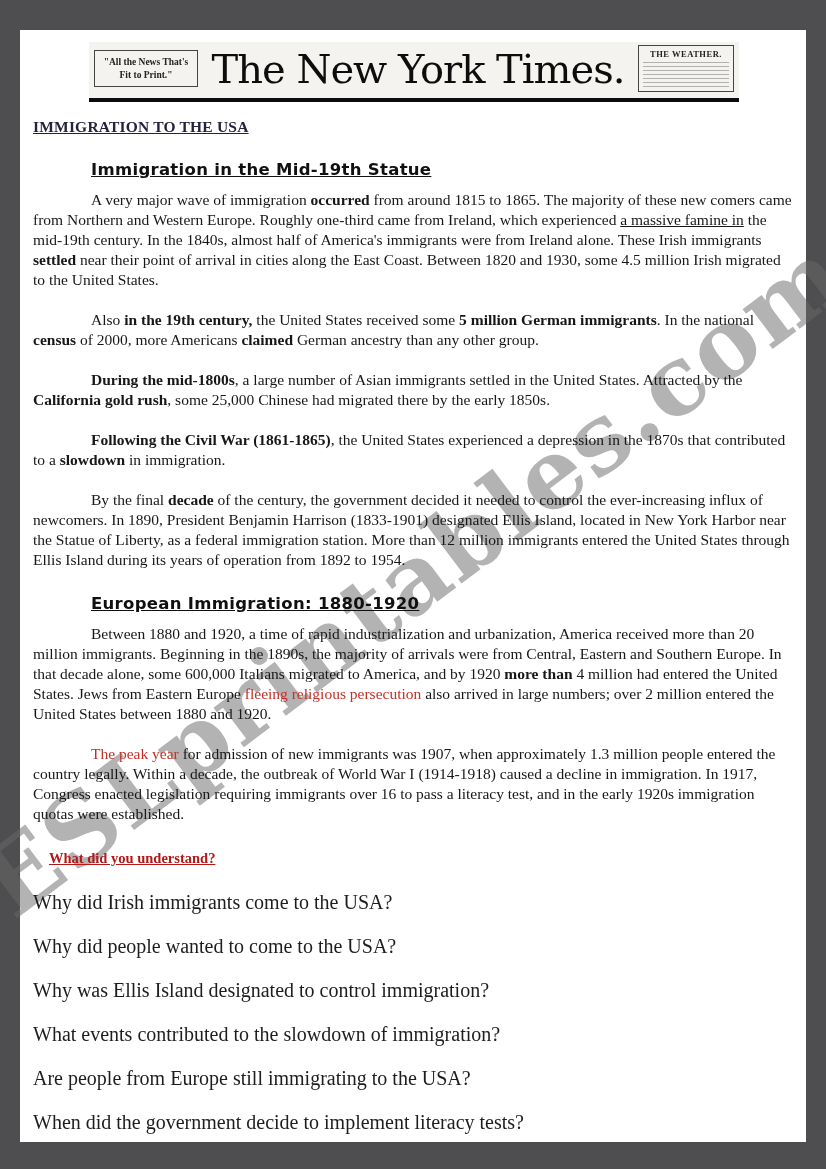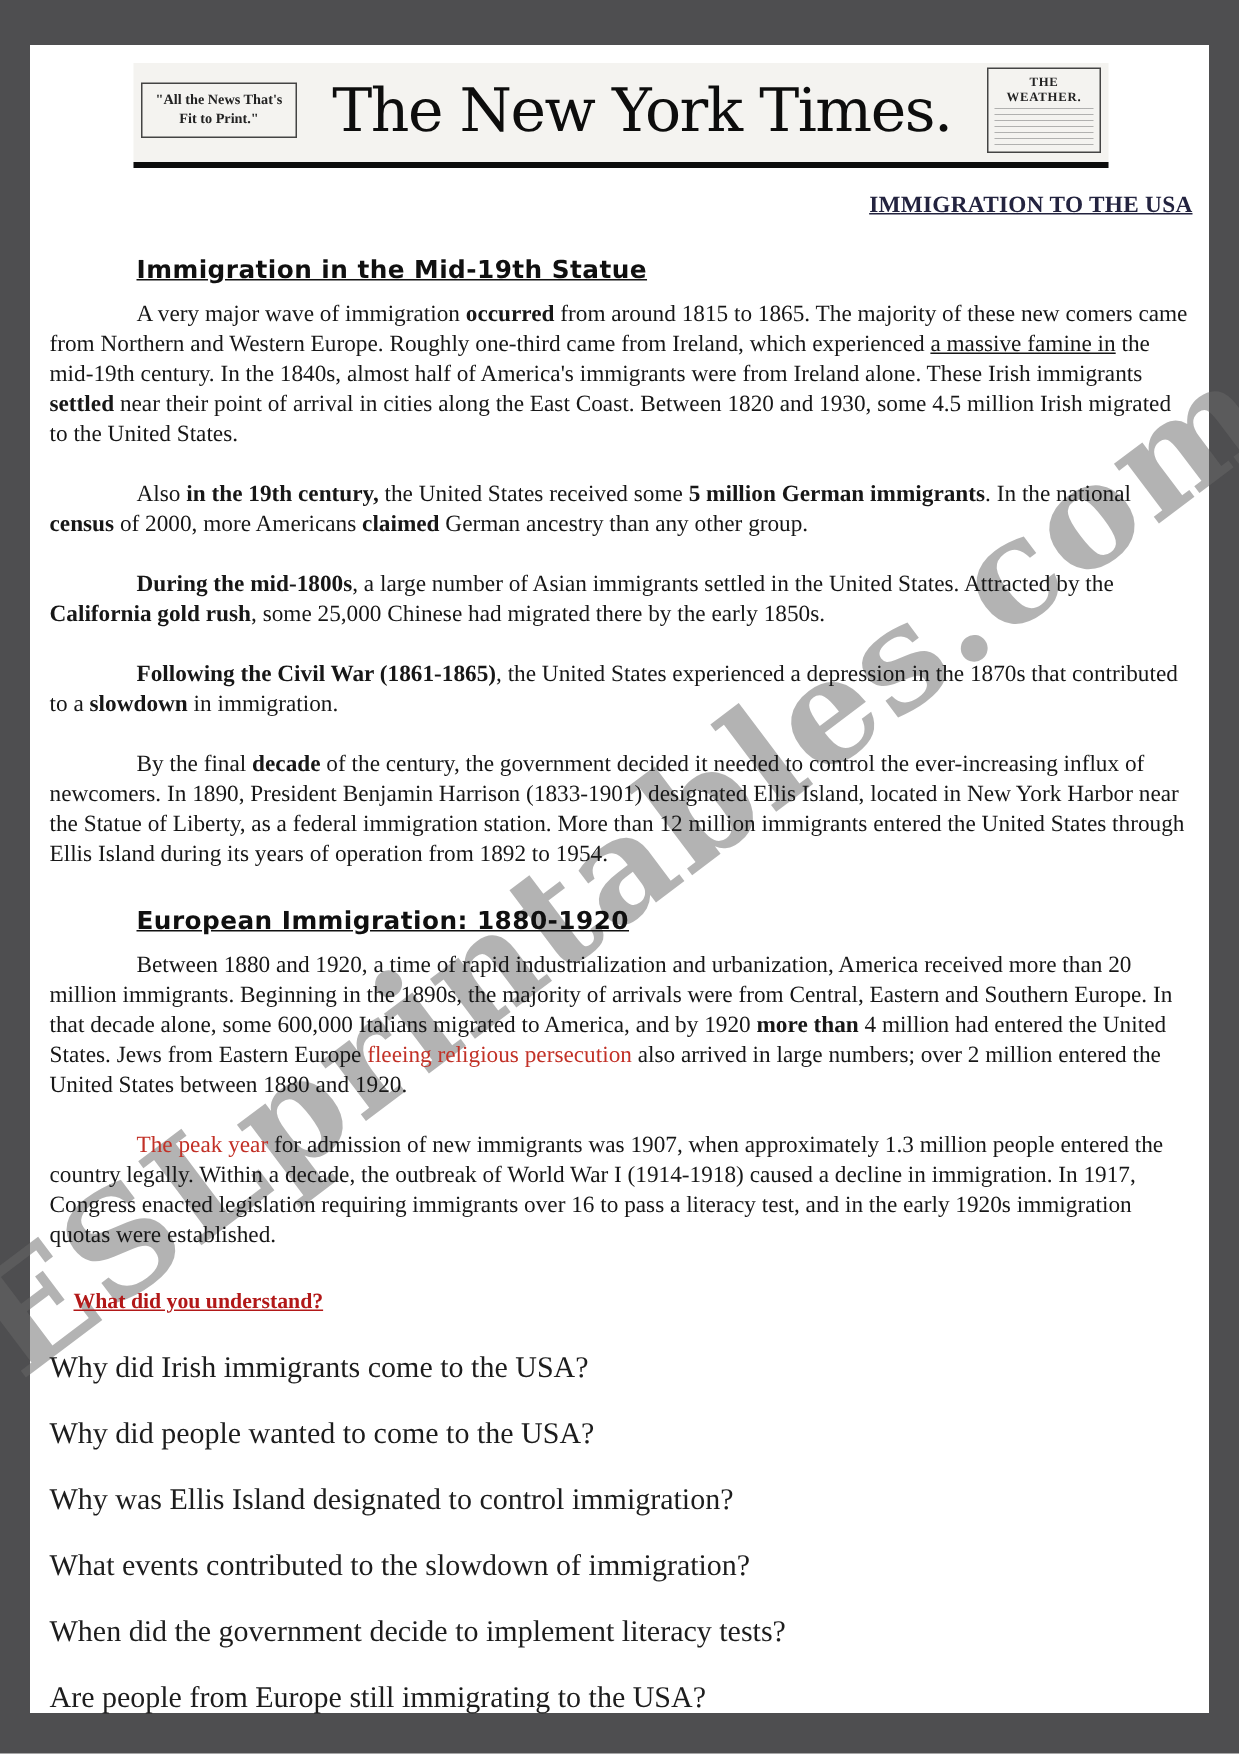--- a/index.html
+++ b/index.html
@@ -50,36 +50,36 @@
     flex: 1; text-align: center;
     font-family: "DejaVu Serif", serif;
     font-weight: normal;
     font-size: 40px;
     color: #0d0d0d;
     letter-spacing: -1px;
     white-space: nowrap;
   }
   .weather-box {
     border: 1px solid #444;
-    width: 76px; flex: 0 0 auto;
+    width: 96px; flex: 0 0 auto;
     padding: 3px 4px;
     color: #222; box-sizing: border-box;
   }
   .weather-title {
     font-size: 8.5px; font-weight: bold;
     text-align: center; letter-spacing: 0.5px;
   }
   .weather-lines {
     margin-top: 3px; height: 26px;
     background: repeating-linear-gradient(to bottom,
       #9a9a9a 0px, #9a9a9a 1px, transparent 1px, transparent 4px);
     opacity: 0.75;
   }
   .doc-title {
-    text-align: right;
+    text-align: left;
     font-weight: bold;
     font-size: 15.5px;
     letter-spacing: 0.2px;
     color: #23233f;
     text-decoration: underline;
     margin: 16px 0 0;
   }
   .hand-heading {
     font-family: "DejaVu Sans", "Liberation Sans", sans-serif;
     font-weight: bold;
@@ -142,18 +142,18 @@
         <p class="para"><span>Between 1880 and 1920, a time of rapid industrialization and urbanization, America received more than 20 million immigrants. Beginning in the 1890s, the majority of arrivals were from Central, Eastern and Southern Europe. In that decade alone, some 600,000 Italians migrated to America, and by 1920 </span><span style="font-weight: bold;">more than</span><span> 4 million had entered the United States. Jews from Eastern Europe </span><span class="red-inline">fleeing religious persecution</span><span> also arrived in large numbers; over 2 million entered the United States between 1880 and 1920.</span></p>
         <p class="para"><span class="red-inline">The peak year</span><span> for admission of new immigrants was 1907, when approximately 1.3 million people entered the country legally. Within a decade, the outbreak of World War I (1914-1918) caused a decline in immigration. In 1917, Congress enacted legislation requiring immigrants over 16 to pass a literacy test, and in the early 1920s immigration quotas were established.</span></p>
       </div>
 
     <div class="questions-header">What did you understand?</div>
     <div>
         <p class="question">Why did Irish immigrants come to the USA?</p>
         <p class="question">Why did people wanted to come to the USA?</p>
         <p class="question">Why was Ellis Island designated to control immigration?</p>
         <p class="question">What events contributed to the slowdown of immigration?</p>
+        <p class="question">Are people from Europe still immigrating to the USA?</p>
         <p class="question">When did the government decide to implement literacy tests?</p>
-        <p class="question">Are people from Europe still immigrating to the USA?</p>
       </div>
 
   </div>
 </div>
 
 </body></html>

